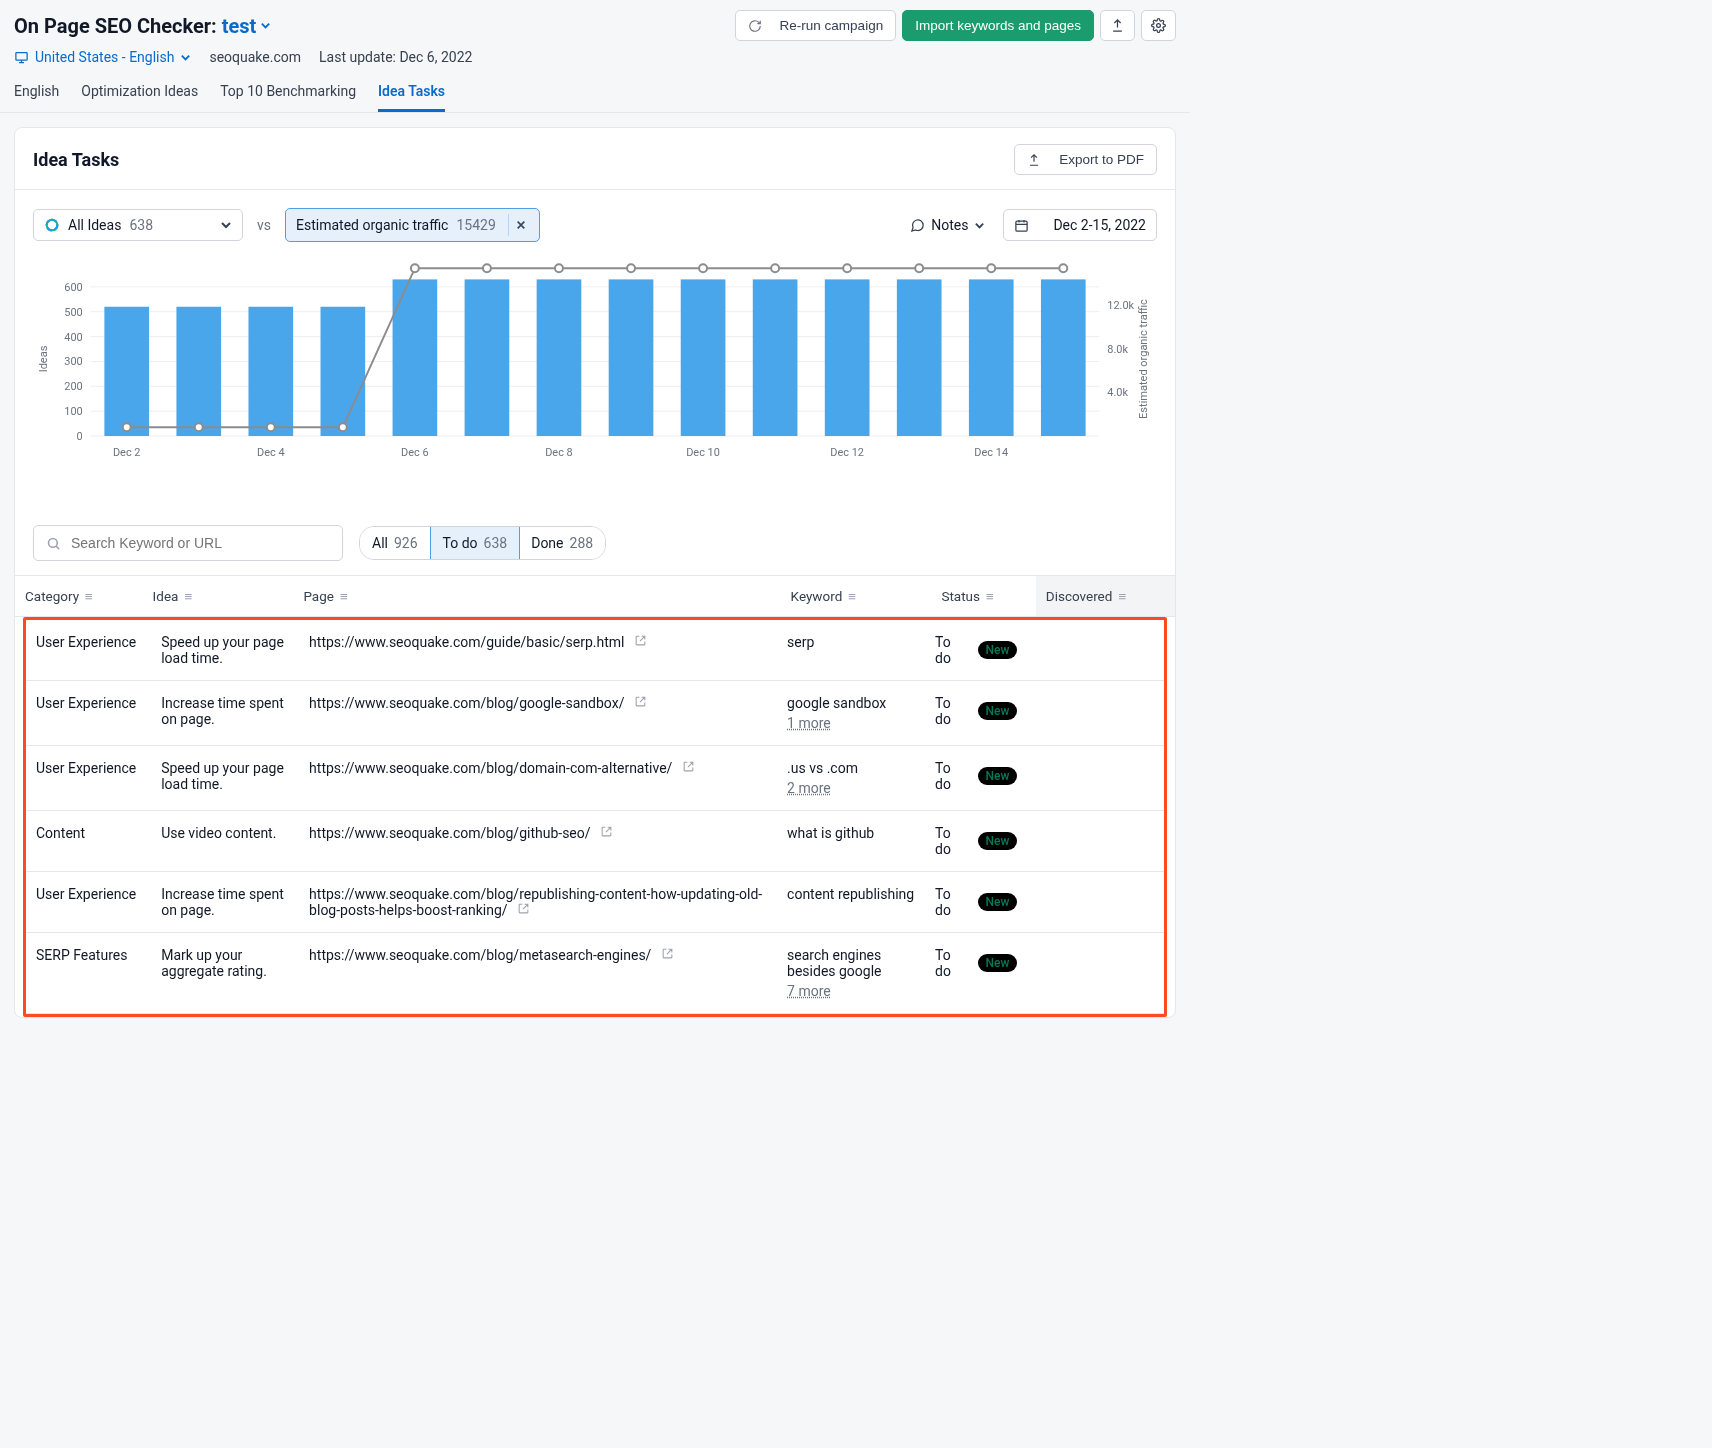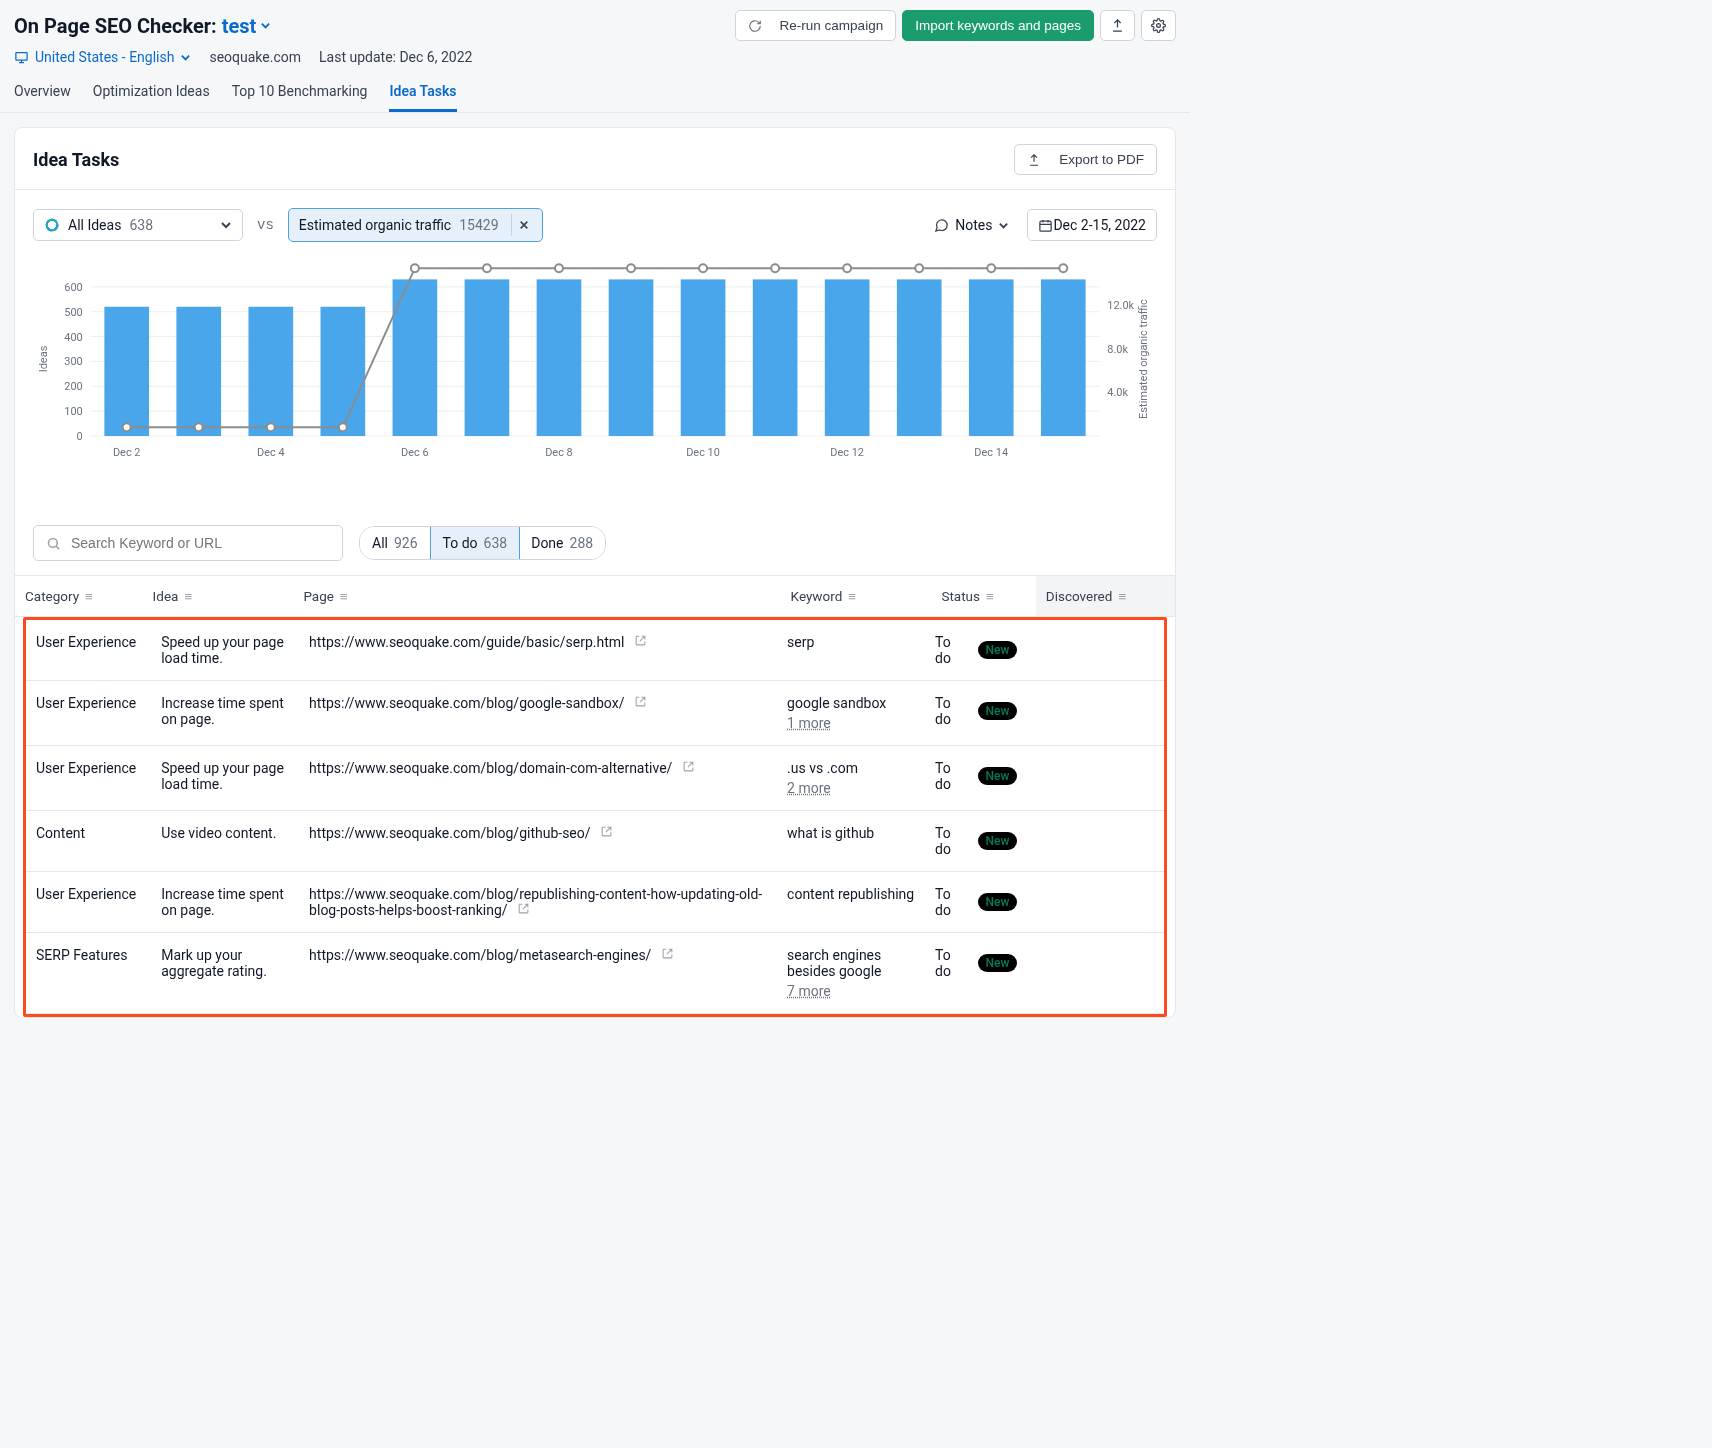--- a/index.html
+++ b/index.html
@@ -23,26 +23,26 @@
   
   
   .card { margin:14px; background:#fff; border:1px solid #e5e7eb; border-radius:8px; }
   .card-hdr { display:flex; align-items:center; padding:16px 18px 14px 18px; border-bottom:1px solid #e5e7eb;}
   .card-hdr h2 { margin:0; font-size:18px; font-weight:700;}
   
   
   .chart-ctrl { padding:18px 18px 8px 18px; display:flex; align-items:center; gap:10px; }
   .dropdown { display:inline-flex; align-items:center; gap:8px; border:1px solid #d1d5db; border-radius:5px; padding:7px 10px; background:#fff; cursor:pointer; min-width:210px; justify-content:space-between;}
   .dropdown .lbl { display:flex; align-items:center; gap:8px;}
-  .vs { color:#6b7280; padding:0 4px;font-family:Liberation Mono, monospace;}
+  .vs { color:#6b7280; padding:0 4px;}
   .chip { display:inline-flex; align-items:center; gap:8px; border:1px solid #4f9ee8; background:#e6f0fb; border-radius:5px; padding:5px 6px 5px 10px; }
   .chip .num { color:#6b7280;}
   .chip .x { border-left:1px solid #b7d4f1; margin-left:4px; padding:3px 7px; color:#34495e; cursor:pointer;}
   .notes { display:inline-flex; align-items:center; gap:6px; padding:6px 8px; cursor:pointer;}
-  .date-pick { display:inline-flex; align-items:center; gap:0; border:1px solid #d1d5db; border-radius:5px; padding:7px 10px; background:#fff; cursor:pointer;}
+  .date-pick { display:inline-flex; align-items:center; gap:24px; border:1px solid #d1d5db; border-radius:5px; padding:7px 10px; background:#fff; cursor:pointer;}
   
   
   .chart-zone { padding: 4px 18px 18px 18px; }
   svg.chart { width:100%; height:210px; }
   .grid line { stroke:#eceef0; stroke-width:1;}
   .bars rect { fill:#4aa6eb;}
   .line-path { stroke:#8c8c8c; stroke-width:2; fill:none;}
   .pt { fill:#fff; stroke:#8c8c8c; stroke-width:2;}
   .ytitle { font-size:11px; fill:#6b7280;}
   
@@ -130,21 +130,21 @@
       <svg width="11" height="11" viewBox="0 0 12 12">
             <path d="M2 4l4 4 4-4" stroke="#0b6bcb" stroke-width="2" fill="none"></path>
           </svg>
     </span>
     <span>seoquake.com</span>
     <span>Last update: Dec 6, 2022</span>
   </div>
 </div>
 
 <div class="tabs">
-  <div class="tab">Overview</div>
+  <div class="tab">English</div>
   <div class="tab">Optimization Ideas</div>
   <div class="tab">Top 10 Benchmarking</div>
   <div class="tab active">Idea Tasks</div>
 </div>
 
 <div class="card">
   <div class="card-hdr">
     <h2>Idea Tasks</h2>
     <div class="spacer"></div>
     <button class="btn">

